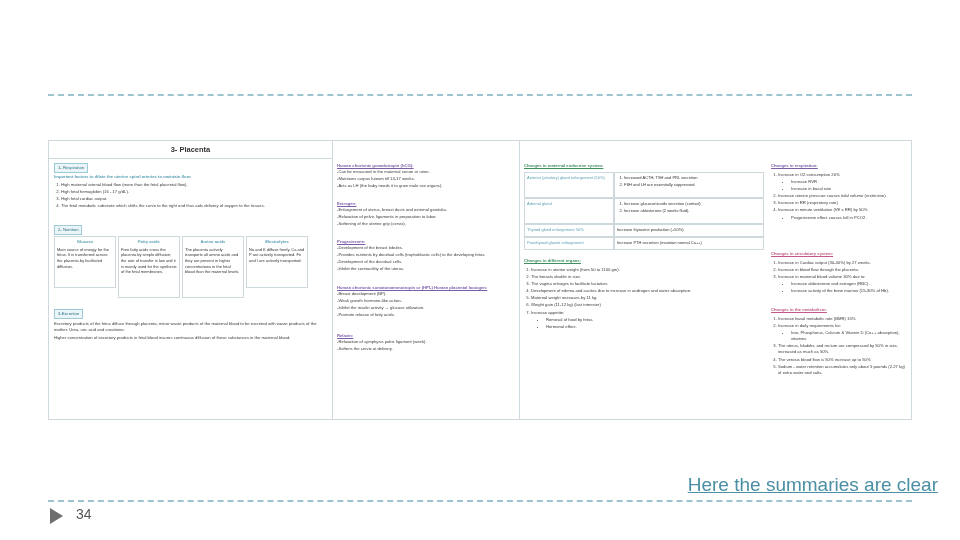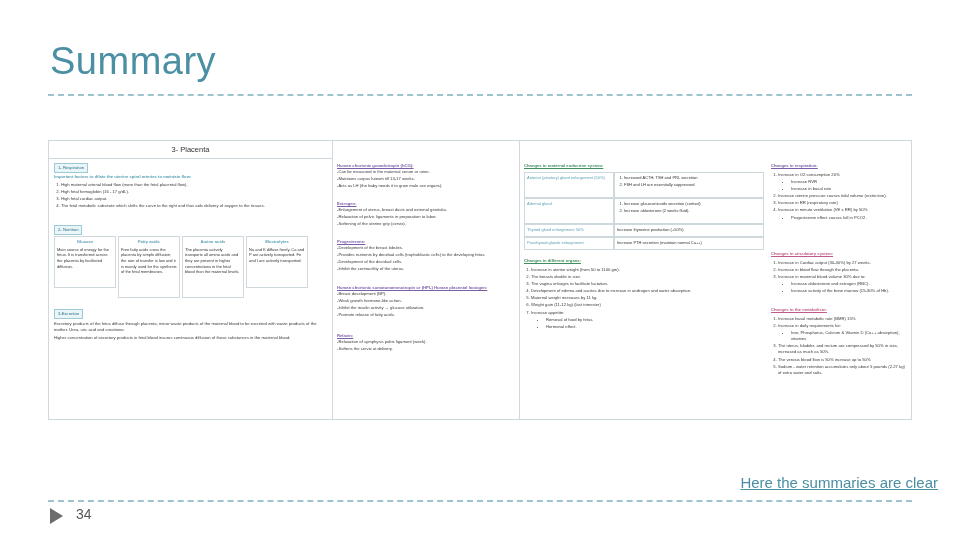--- a/index.html
+++ b/index.html
@@ -17,21 +17,21 @@
     font-size:38px;color:#4a8fa3;font-weight:400;letter-spacing:0.5px;
   }
   .title-rule{
     position:absolute;left:48px;top:94px;width:864px;height:0;
     border-top:2px dashed #9dc3cf;
   }
 
   
   .footer-note{
     position:absolute;right:22px;top:474px;
-    font-size:15px;color:#4a8fa3;
+    font-size:19px;color:#4a8fa3;
     text-decoration:underline;
   }
   .footer-rule{
     position:absolute;left:48px;top:500px;width:864px;height:0;
     border-top:2px dashed #9dc3cf;
   }
   .page-num{
     position:absolute;left:76px;top:506px;font-size:14px;color:#555;
   }
   .play-tri{
@@ -44,21 +44,21 @@
   .sheet{
     position:absolute;left:48px;top:140px;width:864px;height:280px;
     background:#fff;border:1px solid #cfd8dc;box-sizing:border-box;
     overflow:hidden;
   }
   .sheet .col{
     position:absolute;top:0;bottom:0;border-left:1px solid #cfd8dc;
   }
   .hdr{
     position:absolute;top:0;height:17px;line-height:17px;
-    text-align:center;font-size:7.5px;color:#333;font-weight:normal;
+    text-align:center;font-size:7.5px;color:#333;font-weight:bold;
     border-bottom:1px solid #cfd8dc;
   }
   .hdr.sub{font-weight:normal;}
 
   .cell{position:absolute;font-size:4.2px;line-height:1.45;color:#3a3a3a;}
   .tl{color:#5aa0b5;}
   .pink{color:#c05a86;}
   .purple{color:#7b5ea7;}
   .green{color:#3f8f5e;}
   .b{font-weight:bold;}
@@ -77,21 +77,20 @@
   }
   ol,ul{margin:0;padding-left:7px;}
   li{margin:0 0 1px 0;}
   .nolist{list-style:none;padding-left:0;}
 </style>
 </head>
 <body>
 
 <div class="slide">
 
-  <div class="title">Summary</div>
   <div class="title-rule"></div>
 
   <div class="sheet">
 
     <div class="col" style="left:283px;"></div>
     <div class="col" style="left:470px;"></div>
 
     <div class="hdr" style="left:0;width:283px;">3- Placenta</div>
 
     <div class="cell" style="left:5px;top:22px;">

